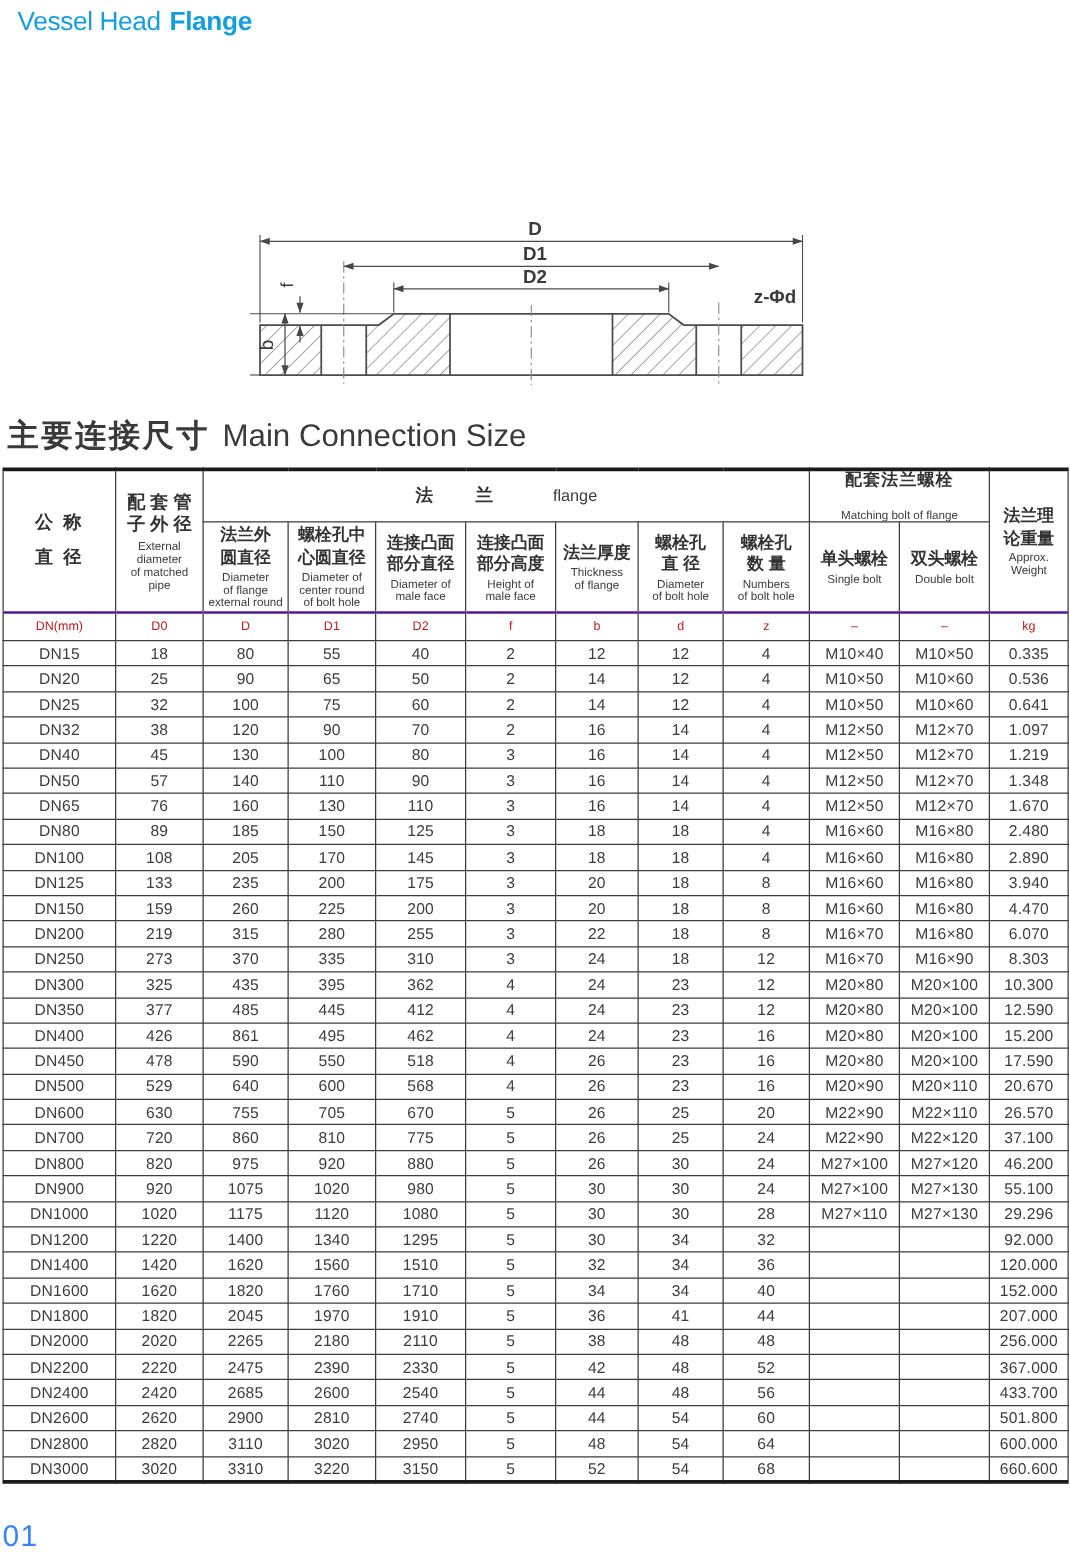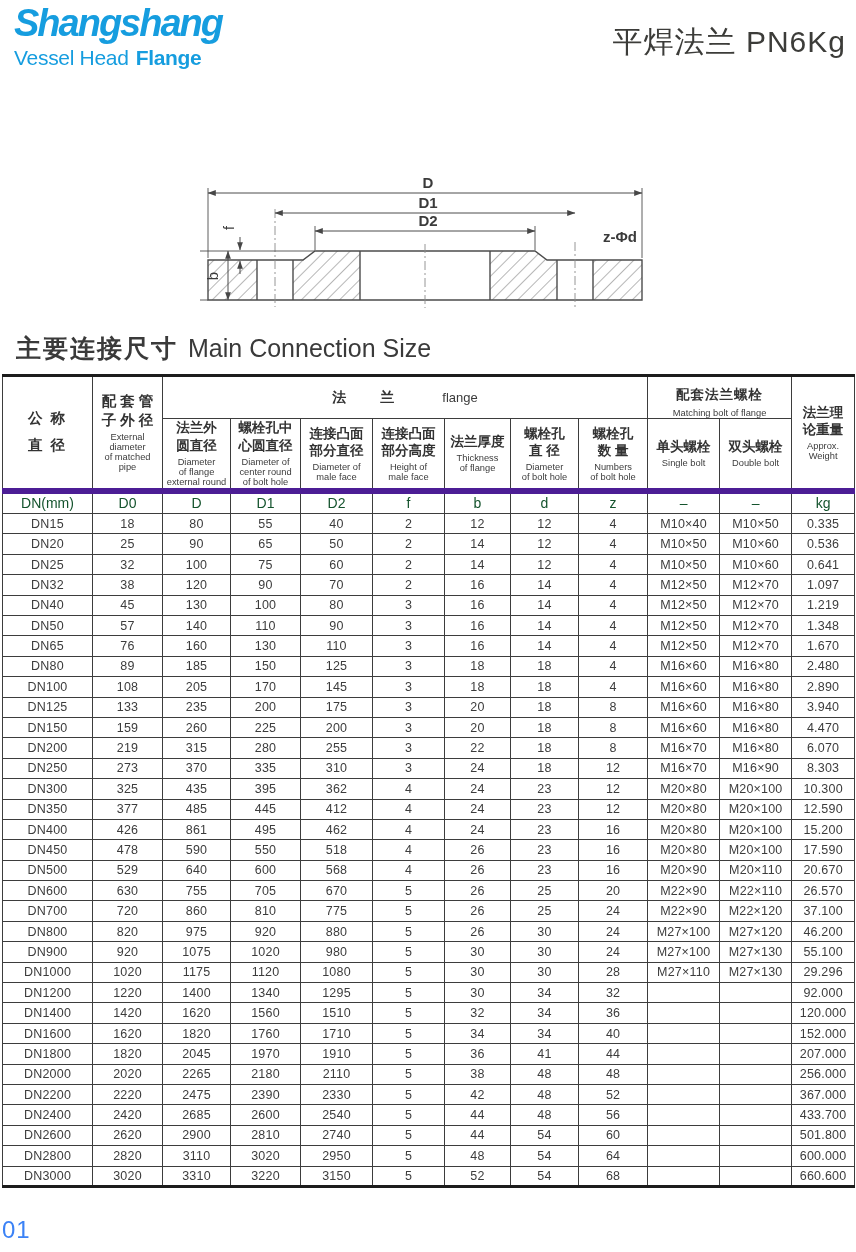--- a/index.html
+++ b/index.html
@@ -17,21 +17,21 @@
   .logo-tagline { font-size:21px; color:#169ddf; letter-spacing:-0.3px; margin-top:2px; }
   .logo-tagline .tag-bold { font-weight:bold; margin-left:7px; }
   
   .title-block { position:absolute; right:10px; top:24px; text-align:right; color:#3c3c39; }
   .title-cn { font-size:30px; letter-spacing:1px; line-height:1.2; }
   .title-en { font-size:19px; margin-top:2px; }
   
   .drawing { position:absolute; left:180px; top:166px; width:520px; height:150px; }
   .drawing text { font-family:"Liberation Sans", sans-serif; fill:#3b3b3b; }
   
-  .section-heading { position:absolute; left:16px; top:332px; font-size:25px; color:#3a3a3a; white-space:nowrap; }
+  .section-heading { position:absolute; left:6px; top:332px; font-size:25px; color:#3a3a3a; white-space:nowrap; }
   .section-heading .cn { font-weight:bold; letter-spacing:2px; }
   .section-heading .en { margin-left:10px; }
   
   .spec-table {
     position:absolute; left:2px; top:374px; width:852px;
     border-collapse:collapse; table-layout:fixed;
     border-top:3px solid #1c1c1c; border-bottom:3px solid #1c1c1c;
   }
   .spec-table th, .spec-table td {
     border:1px solid #3d3d3d; text-align:center; vertical-align:middle;
@@ -39,44 +39,42 @@
   }
   tr.group-row { height:30px; }
   tr.sub-row { height:72px; }
   .h-cn { font-size:13.5px; font-weight:bold; color:#333; line-height:1.3; white-space:pre-line; }
   .h-cn-lg { font-size:14.5px; }
   .h-cn-sp { line-height:1.9; letter-spacing:2px; }
   .h-en { font-size:9.3px; font-weight:normal; color:#3c3c3c; line-height:1.1; white-space:pre-line; margin-top:2px; }
   .group-flange .gf-cn { font-size:14px; font-weight:bold; color:#333; }
   .group-flange .gf-gap { margin:0 34px; }
   .group-flange .gf-en { font-size:13px; font-weight:normal; margin-left:14px; }
-  .group-bolt .h-cn { line-height:1.1; letter-spacing:1px;margin-top:11px; }
-  .group-bolt .h-en { margin-top:5px; }
+  .group-bolt .h-cn { line-height:1.1; letter-spacing:1px; }
+  .group-bolt .h-en { margin-top:15px; }
   .symbol-tbody td {
-    font-size:14px; height:23px; color:#14532d;
-    border-top:6px solid #4c1d95;
+    font-size:10px; height:23px; color:#b91c1c;
+    border-top:2px solid #4c1d95;
   }
   .data-tbody td { font-size:12.5px; height:20.4px; color:#3c3c3c; letter-spacing:0.2px; }
   
   .page-number { position:absolute; left:2px; top:1216px; font-size:24px; color:#3b82f6; letter-spacing:1px; }
 </style>
 </head>
 <body>
 
 <div class="page">
 
   <div class="logo">
-    <div class="logo-name">Shangshang</div>
     <div class="logo-tagline">
       <span>Vessel Head</span><span class="tag-bold">Flange</span>
     </div>
   </div>
 
   <div class="title-block">
-    <div class="title-cn">平焊法兰 PN6Kg</div>
   </div>
 
   <svg class="drawing" viewBox="0 0 520 150">
     <defs>
       <pattern id="hatch" patternUnits="userSpaceOnUse" width="9" height="9" patternTransform="rotate(45)">
         <line x1="0" y1="0" x2="0" y2="9" stroke="#6f6f6f" stroke-width="1"></line>
       </pattern>
       <marker id="ar" viewBox="0 0 10 10" refX="9.2" refY="5" markerWidth="11" markerHeight="8.5" orient="auto-start-reverse">
         <path d="M0,1.6 L9.6,5 L0,8.4 z" fill="#474747"></path>
       </marker>

